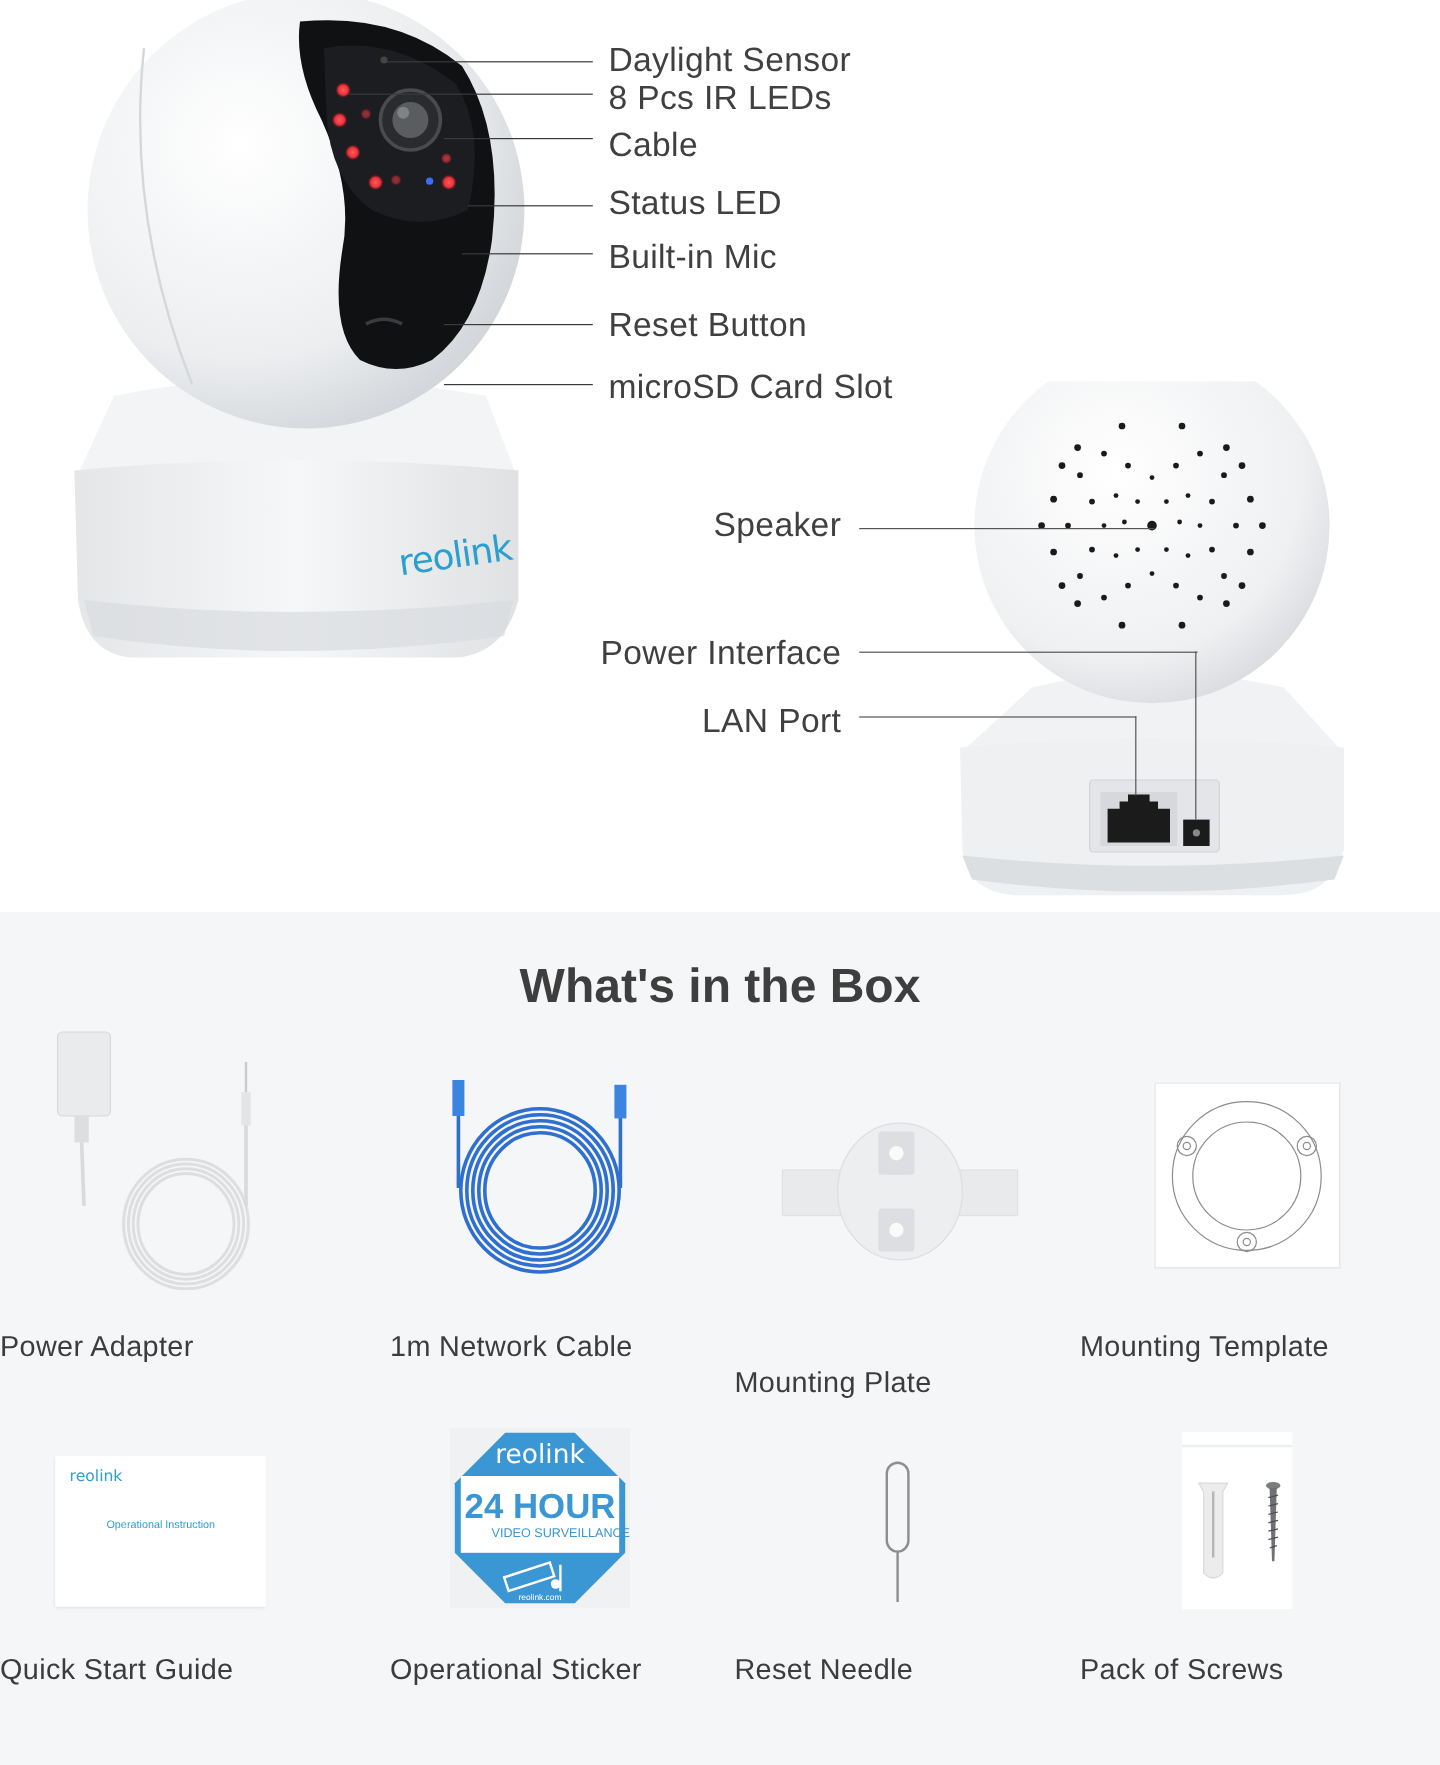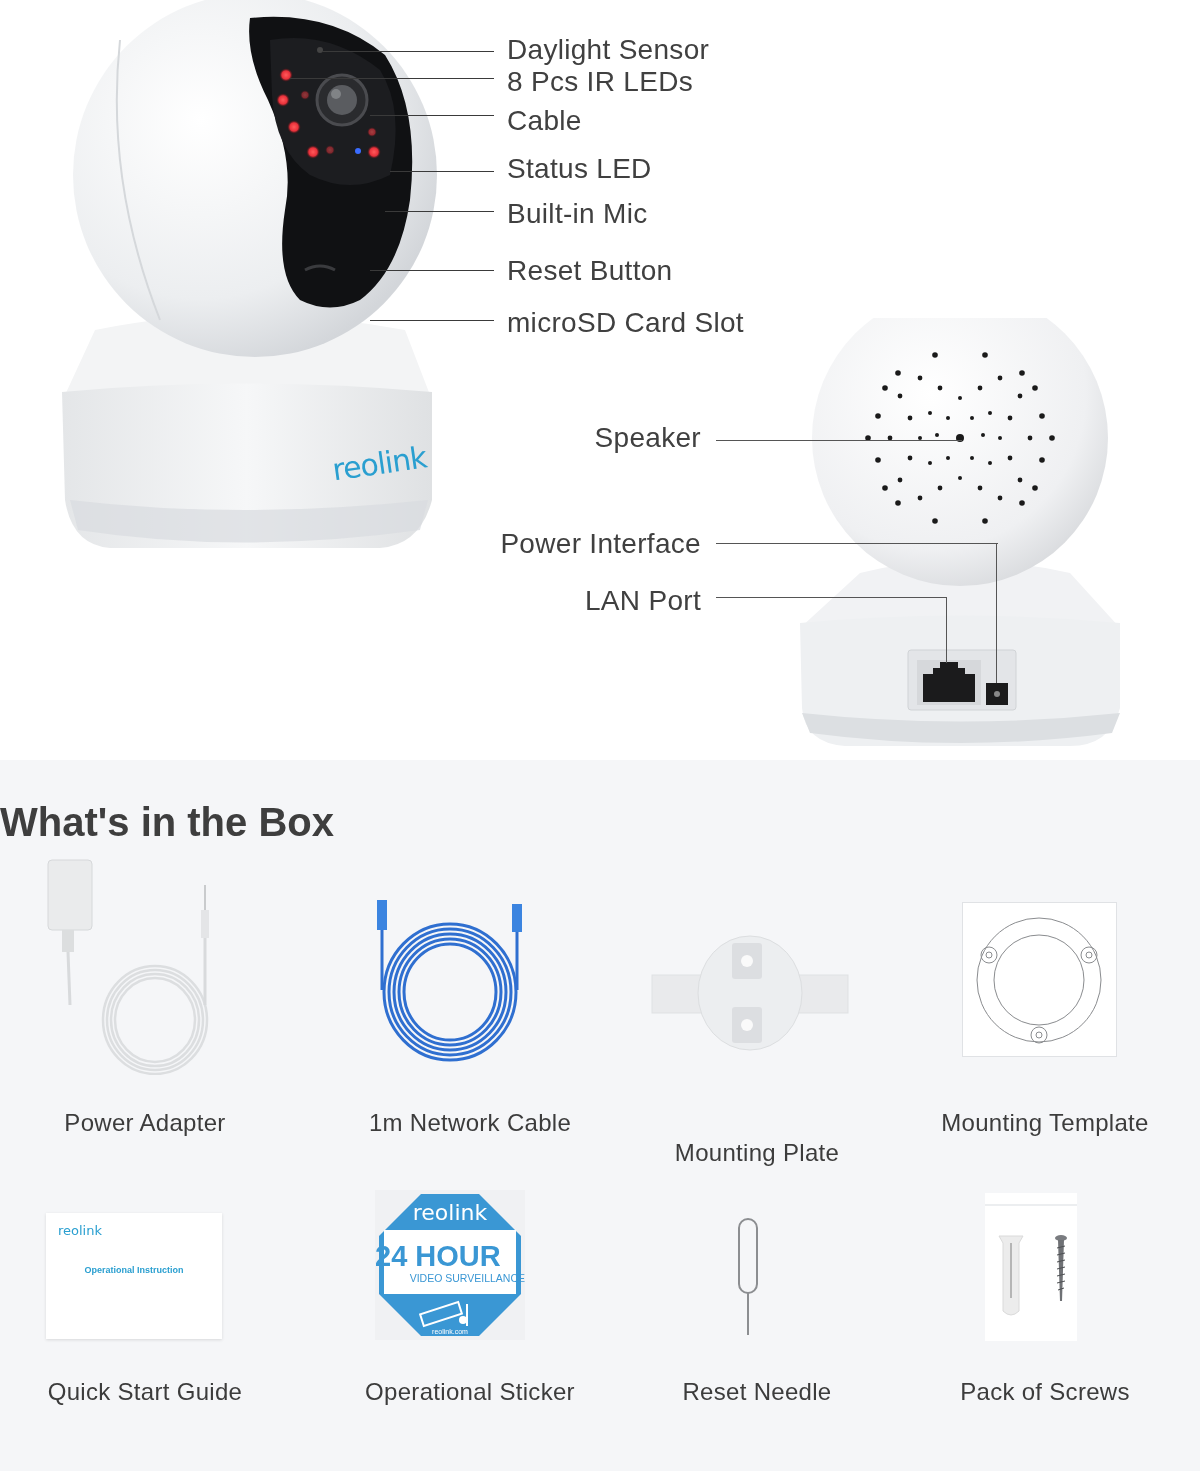--- a/index.html
+++ b/index.html
@@ -9,23 +9,23 @@
   .top { position: absolute; left: 0; top: 0; width: 1200px; height: 760px; background: #ffffff; }
   .bottom { position: absolute; left: 0; top: 760px; width: 1200px; height: 711px; background: #f5f6f8; }
 
   .abs { position: absolute; }
 
   
   .callout { position: absolute; font-size: 28px; color: #404040; letter-spacing: 0.3px; white-space: nowrap; line-height: 1; }
   .line { position: absolute; background: #3a3a3a; height: 1px; }
   .vline { position: absolute; background: #555; width: 2px; }
 
-  .box-title { position: absolute; top: 800px; left: 0; width: 1200px; font-size: 40px; font-weight: bold; color: #3e3e3e; }
-
-  .item-label { position: absolute; font-size: 24px; color: #3c3c3c; text-align: center; white-space: nowrap; line-height: 1; letter-spacing: 0.3px; }
+  .box-title { position: absolute; top: 800px; left: 0; width: 1200px; text-align: center; font-size: 40px; font-weight: bold; color: #3e3e3e; }
+
+  .item-label { position: absolute; font-size: 24px; color: #3c3c3c; text-align: left; white-space: nowrap; line-height: 1; letter-spacing: 0.3px; }
 
   .logo-text { font-family: "DejaVu Sans", sans-serif; color: #2a9fd0; }
 </style>
 </head>
 <body>
 
 <div class="top">
 
   <svg class="abs" style="left:0;top:0" width="480" height="560">
     <defs>
@@ -235,30 +235,30 @@
   </g>
 </svg>
 
 <div class="item-label" style="left:0;width:290px;top:1111px">Power Adapter</div>
 <div class="item-label" style="left:325px;width:290px;top:1111px">1m Network Cable</div>
 <div class="item-label" style="left:612px;width:290px;top:1141px">Mounting Plate</div>
 <div class="item-label" style="left:900px;width:290px;top:1111px">Mounting Template</div>
 
 <div class="abs" style="left:46px;top:1213px;width:176px;height:126px;background:#fff;box-shadow:0 1px 3px rgba(0,0,0,0.12);">
   <div class="abs logo-text" style="left:12px;top:10px;font-size:13px;">reolink</div>
-  <div class="abs" style="left:0;width:176px;top:52px;text-align:center;font-size:9px;font-weight:bold;color:#2a9fd0;">Operational Instruction</div>
+  <div class="abs" style="left:0;width:176px;top:52px;text-align:center;font-size:9px;font-weight:normal;color:#2a9fd0;">Operational Instruction</div>
 </div>
 
 <svg class="abs" style="left:375px;top:1190px" width="150" height="150">
   <rect x="0" y="0" width="150" height="150" fill="#f0f1f3"></rect>
   <polygon points="46,4 104,4 146,46 146,104 104,146 46,146 4,104 4,46" fill="#3a97d4"></polygon>
   <rect x="9" y="40" width="132" height="64" fill="#ffffff"></rect>
 </svg>
 <div class="abs logo-text" style="left:375px;width:150px;top:1200px;text-align:center;font-size:22px;color:#fff;">reolink</div>
-<div class="abs" style="left:375px;width:150px;top:1242px;text-align:left;font-size:29px;font-weight:bold;color:#3a97d4;line-height:1;">24 HOUR</div>
+<div class="abs" style="left:375px;width:150px;top:1242px;text-align:center;font-size:29px;font-weight:bold;color:#3a97d4;line-height:1;">24 HOUR</div>
 <div class="abs" style="left:375px;width:150px;top:1273px;text-align:right;font-size:10.5px;color:#3a97d4;line-height:1;">VIDEO SURVEILLANCE</div>
 <svg class="abs" style="left:415px;top:1296px" width="70" height="35">
   <rect x="6" y="12" width="40" height="12" fill="none" stroke="#fff" stroke-width="2" transform="rotate(-18 26 18)"></rect>
   <line x1="52" y1="8" x2="52" y2="30" stroke="#fff" stroke-width="2"></line>
   <circle cx="48" cy="24" r="4" fill="#fff"></circle>
 </svg>
 <div class="abs" style="left:375px;width:150px;top:1328px;text-align:center;font-size:7px;color:#fff;">reolink.com</div>
 
 <svg class="abs" style="left:735px;top:1215px" width="30" height="125">
   <rect x="4" y="4" width="18" height="74" rx="9" fill="none" stroke="#8c8e91" stroke-width="2"></rect>

